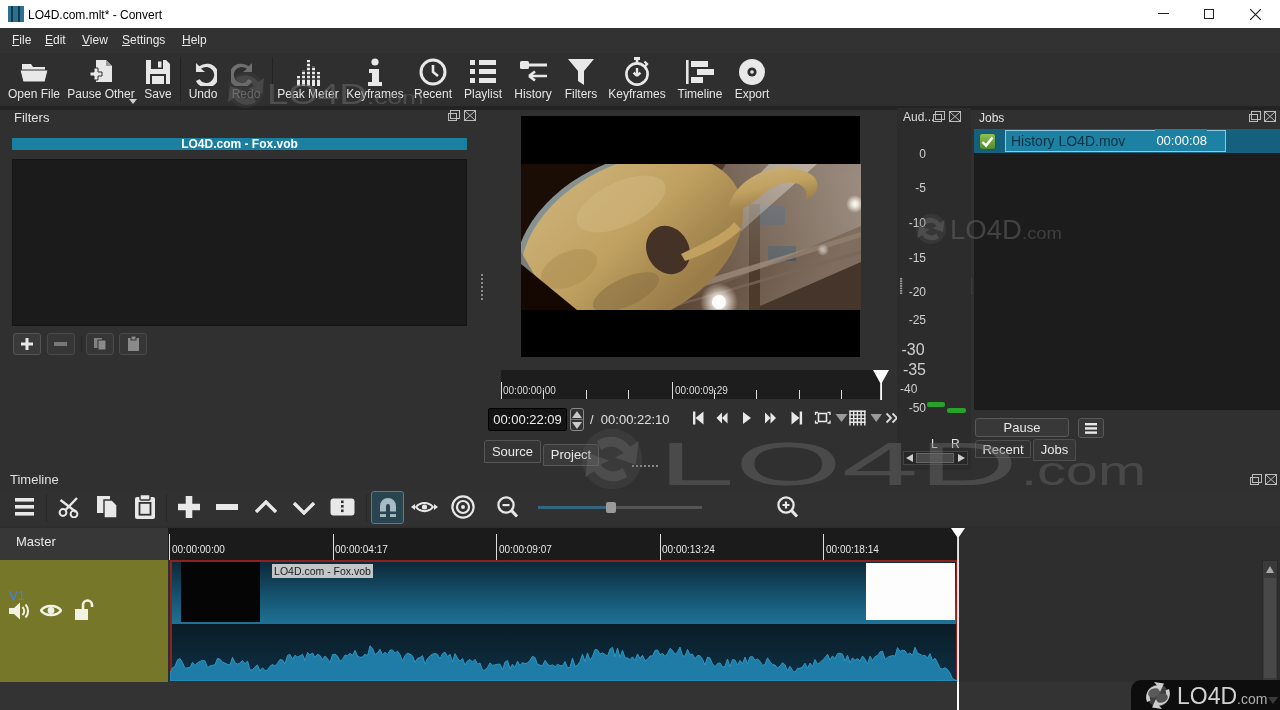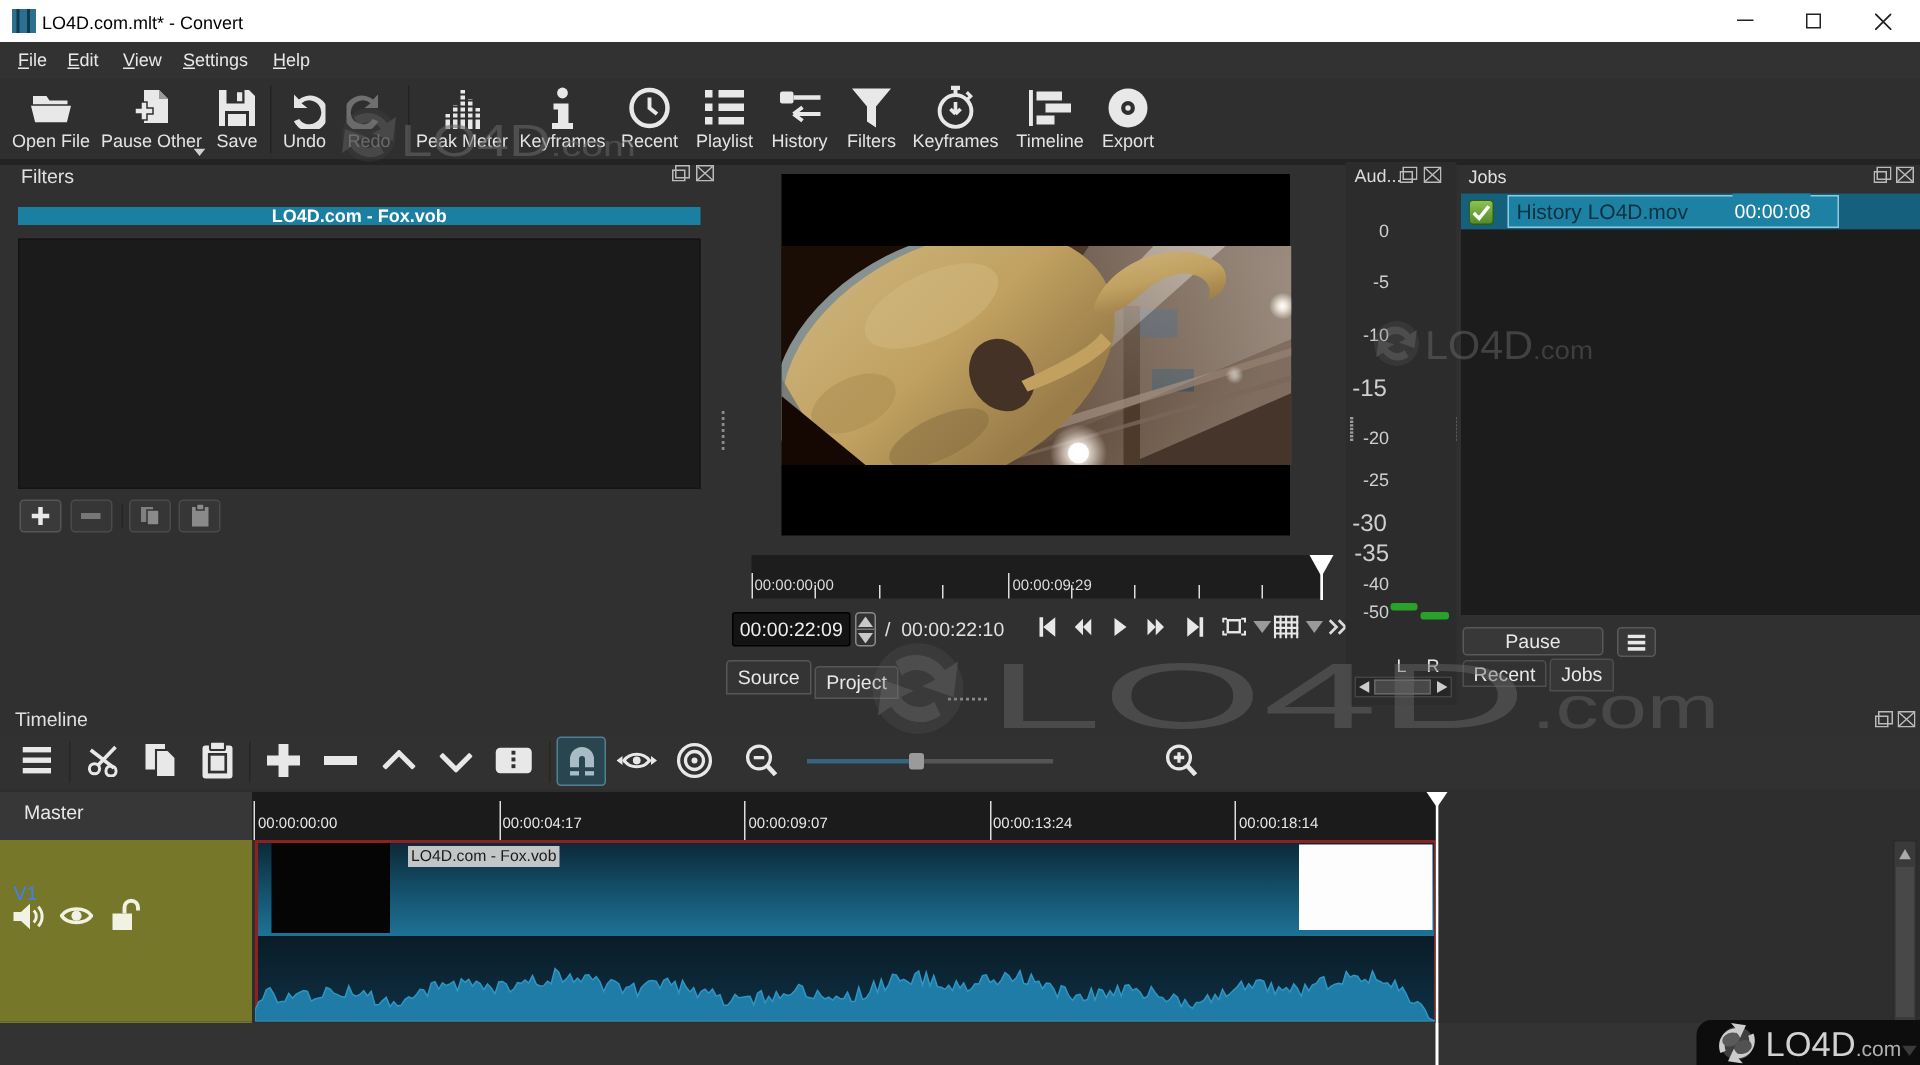--- a/index.html
+++ b/index.html
@@ -352,26 +352,26 @@
     <rect x="2.5" y="0.5" width="9" height="8" fill="none" stroke="#bbb"></rect>
     <rect x="0.5" y="3.5" width="8" height="7" fill="none" stroke="#bbb"></rect>
   </svg>
 <svg class="abs" style="left:949px;top:111px" width="12" height="11">
     <rect x="0.5" y="0.5" width="11" height="10" fill="none" stroke="#bbb"></rect>
     <path d="M1 1 L11 10 M11 1 L1 10" stroke="#bbb"></path>
   </svg>
 <div class="abs" style="left:900px;top:147px;width:26px;text-align:right;color:#cfcfcf;font-size:12px">0</div>
 <div class="abs" style="left:900px;top:181px;width:26px;text-align:right;color:#cfcfcf;font-size:12px">-5</div>
 <div class="abs" style="left:900px;top:216px;width:26px;text-align:right;color:#cfcfcf;font-size:12px">-10</div>
-<div class="abs" style="left:900px;top:251px;width:26px;text-align:center;color:#cfcfcf;font-size:16px">-15</div>
+<div class="abs" style="left:900px;top:251px;width:26px;text-align:right;color:#cfcfcf;font-size:12px">-15</div>
 <div class="abs" style="left:900px;top:285px;width:26px;text-align:right;color:#cfcfcf;font-size:12px">-20</div>
 <div class="abs" style="left:900px;top:313px;width:26px;text-align:right;color:#cfcfcf;font-size:12px">-25</div>
 <div class="abs" style="left:900px;top:341px;width:26px;text-align:center;color:#cfcfcf;font-size:16px">-30</div>
 <div class="abs" style="left:900px;top:361px;width:26px;text-align:right;color:#cfcfcf;font-size:16px">-35</div>
-<div class="abs" style="left:900px;top:382px;width:26px;text-align:right;color:#cfcfcf;font-size:12px">-40</div>
+<div class="abs" style="left:900px;top:382px;width:26px;color:#cfcfcf;font-size:12px">-40</div>
 <div class="abs" style="left:900px;top:401px;width:26px;text-align:right;color:#cfcfcf;font-size:12px">-50</div>
 <div class="abs" style="left:927px;top:402px;width:18px;height:4.5px;background:#28a228;border-radius:2px"></div>
 <div class="abs" style="left:947px;top:408px;width:19px;height:4.5px;background:#28a228;border-radius:2px"></div>
 <div class="abs" style="left:931px;top:437px;color:#e8e8e8;font-size:12px">L</div>
 <div class="abs" style="left:951px;top:437px;color:#e8e8e8;font-size:12px">R</div>
 
 <div class="abs" style="left:903px;top:451px;width:65px;height:14px;background:#262626;border:1px solid #444"></div>
 <svg class="abs" style="left:906px;top:454px" width="7" height="8">
     <polygon points="7,0 7,8 0,4" fill="#ccc"></polygon>
   </svg>

